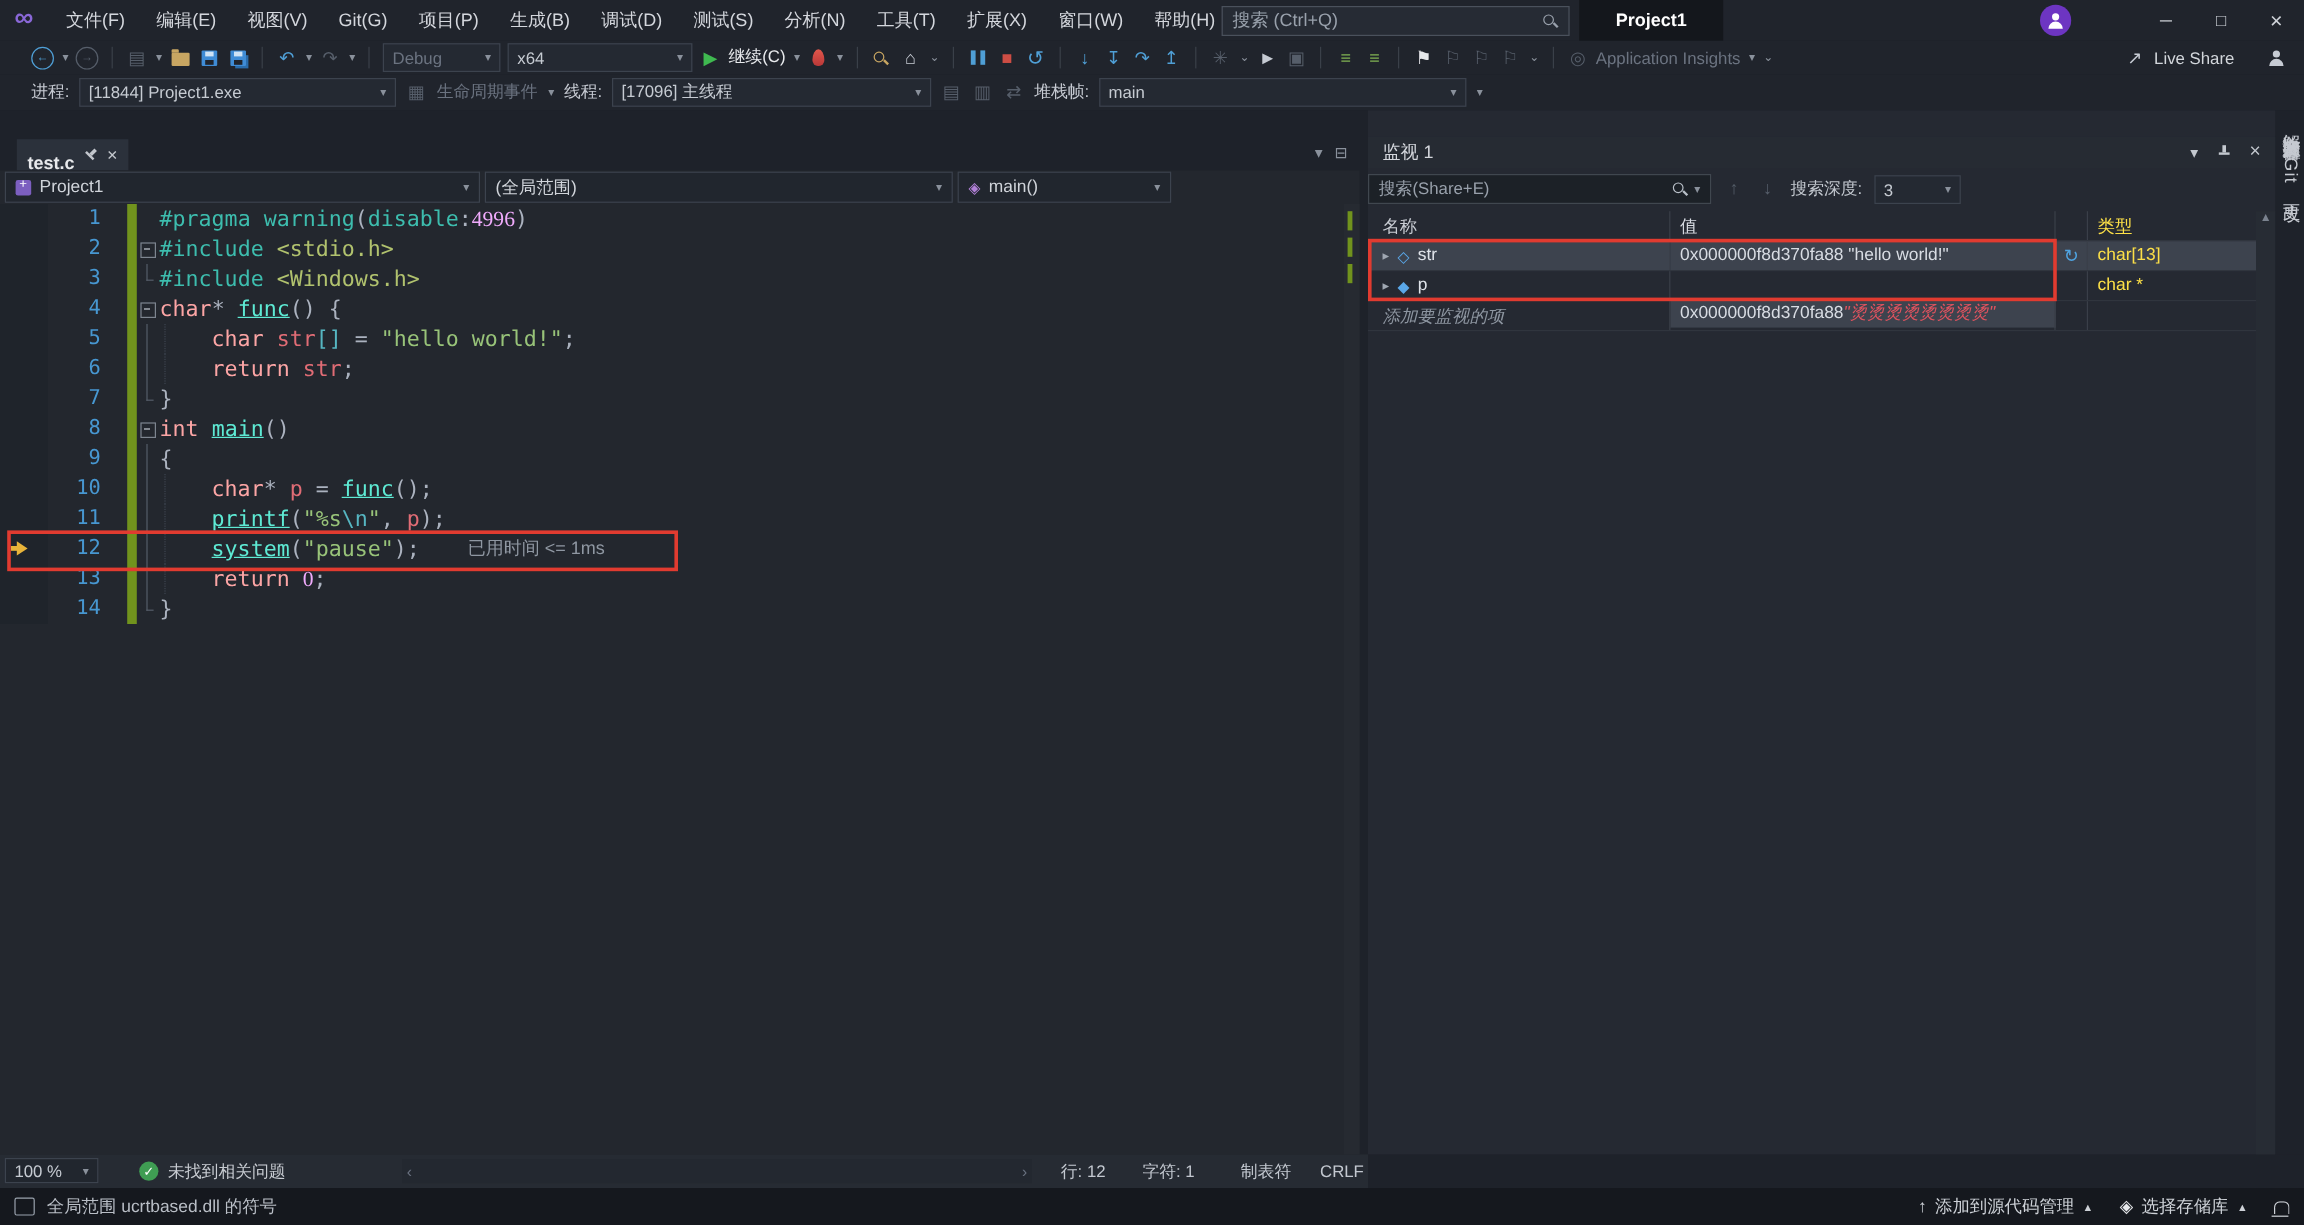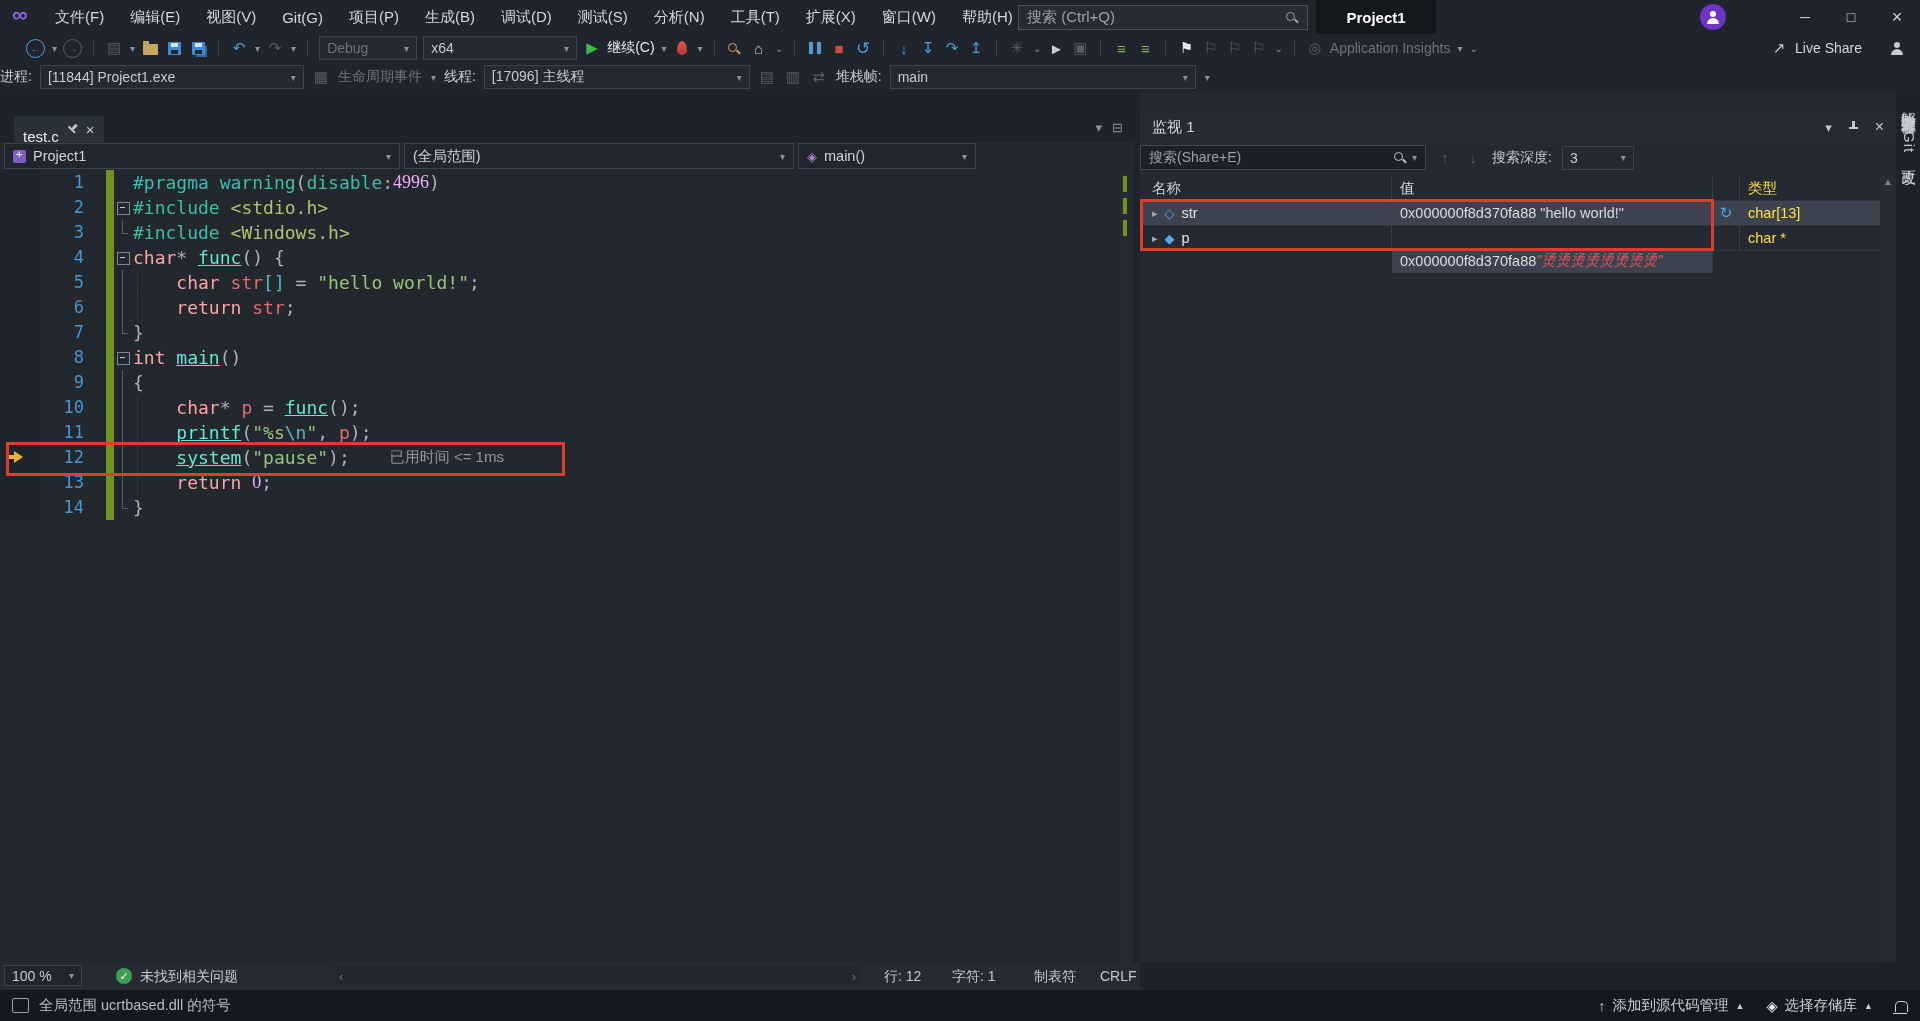--- a/index.html
+++ b/index.html
@@ -13,21 +13,21 @@
   .qsearch{position:absolute;left:1018px;top:5px;width:272px;height:23px;background:#262b34;border:1px solid #4a515c;
     display:flex;align-items:center;padding:0 8px;color:#99a1ac;}
   .qsearch .sp{flex:1;}
   .wintitle{position:absolute;left:1316px;top:0;height:34px;min-width:92px;background:#14171c;color:#fff;
     font-weight:bold;display:flex;align-items:center;justify-content:center;padding:0 14px;}
   .avatar{position:absolute;left:1700px;top:4px;width:26px;height:26px;border-radius:50%;background:#6d35c2;
     display:flex;align-items:center;justify-content:center;}
   .winbtn{position:absolute;top:0;width:46px;height:34px;display:flex;align-items:center;justify-content:center;color:#cfd3d9;font-size:14px;}
   
   .toolbar1{position:absolute;top:34px;left:0;right:0;height:28px;background:#20242c;display:flex;align-items:center;padding-left:26px;gap:6px;}
-  .toolbar2{position:absolute;top:62px;left:0;right:0;height:30px;background:#20242c;display:flex;align-items:center;gap:8px;}
+  .toolbar2{position:absolute;top:62px;left:0;right:0;height:30px;background:#20242c;display:flex;align-items:center;padding-left:26px;gap:8px;}
   .tsep{width:1px;height:18px;background:#3a4049;margin:0 5px;flex:none;}
   .tico{display:flex;align-items:center;justify-content:center;min-width:18px;height:22px;color:#c6cbd3;font-size:15px;flex:none;}
   .tico.dis{color:#565e6a;}
   .tico.blue{color:#4f9fd6;} .tico.green{color:#3fb950;} .tico.red{color:#cd4d44;}
   .caret{font-size:10px;color:#8a919c;flex:none;margin-left:1px;}
   .circ{width:17px;height:17px;border:1.5px solid currentColor;border-radius:50%;display:flex;align-items:center;justify-content:center;font-size:10px;}
   .combo{height:22px;background:#242932;border:1px solid #3c434e;display:flex;align-items:center;padding:0 7px;gap:6px;color:#c6cbd2;font-size:14px;flex:none;}
   .combo .cv{flex:1;white-space:nowrap;overflow:hidden;}
   .combo .caret{margin-left:auto;}
   .dim{color:#6b7380;}
@@ -270,21 +270,21 @@
       <span class="cv">main</span>
         <span class="caret">▾</span>
     </div>
     <span class="caret">▾</span>
   </div>
 
   <div class="main">
 
     <div class="editor-col">
       <div class="tab">
-        <span style="font-weight:normal;margin-top:14px;">test.c</span>
+        <span style="font-weight:bold;margin-top:14px;">test.c</span>
         <span class="ic-pin" style="color:#c3c7cd;transform:rotate(45deg);"></span>
         <span style="color:#c3c7cd;font-size:15px;">×</span>
       </div>
       <div class="grp-icons">
         <span>▾</span>
         <span>⊟</span>
       </div>
 
       <div class="editor-body">
         <div class="nav-row">
@@ -384,20 +384,28 @@
               <span class="w-varico">◆</span>
               <span class="w-name-t">p</span>
             </div>
             <div class="wc wc-val lit">
               <span>0x000000f8d370fa88 </span>
               <span class="changed">"烫烫烫烫烫烫烫烫"</span>
             </div>
             <div class="wc wc-rf"></div>
             <div class="wc wc-type">char *</div>
           </div>
+          <div class="w-row">
+            <div class="wc wc-name">
+              <span class="w-add">添加要监视的项</span>
+            </div>
+            <div class="wc wc-val"></div>
+            <div class="wc wc-rf"></div>
+            <div class="wc wc-type"></div>
+          </div>
         </div>
       <div class="watch-vscroll"><span>▲</span></div>
 
       <div class="anno" style="left:0px;top:107px;width:568px;height:46px;"></div>
     </div>
 
     <div class="side-strip">
       <span class="vtab">解决方案资源管理器</span>
       <span class="vtab">Git 更改</span>
     </div>

